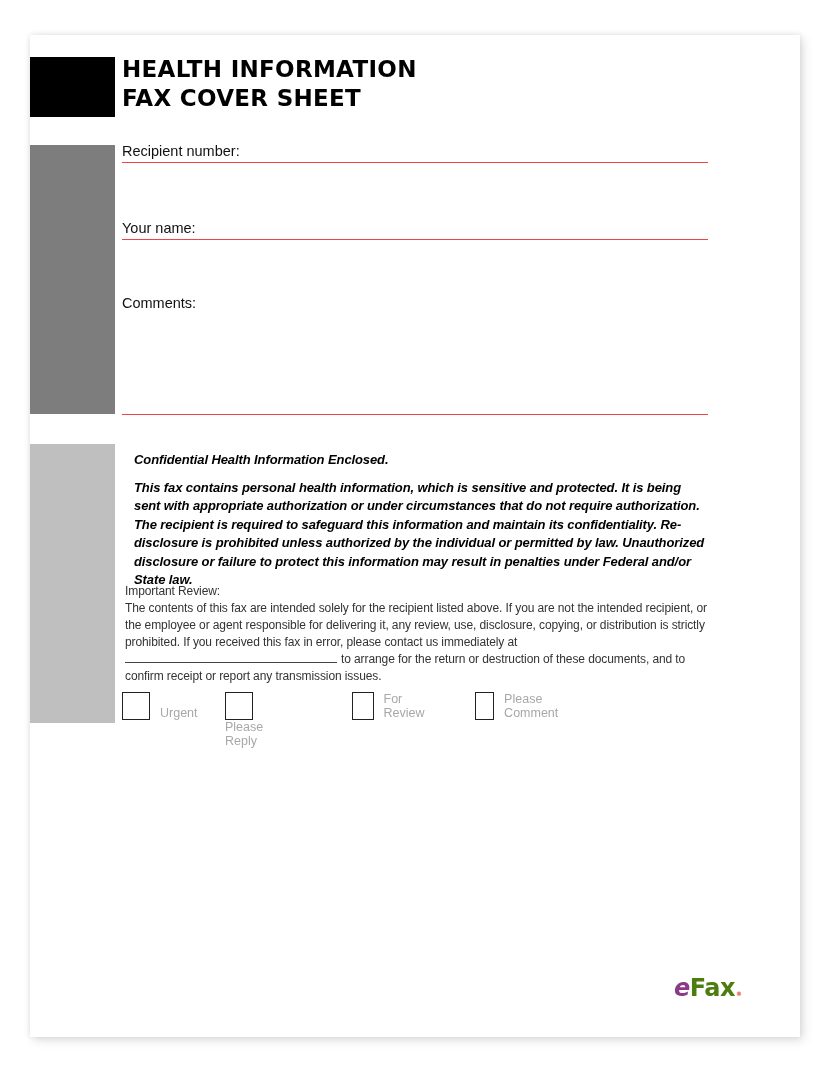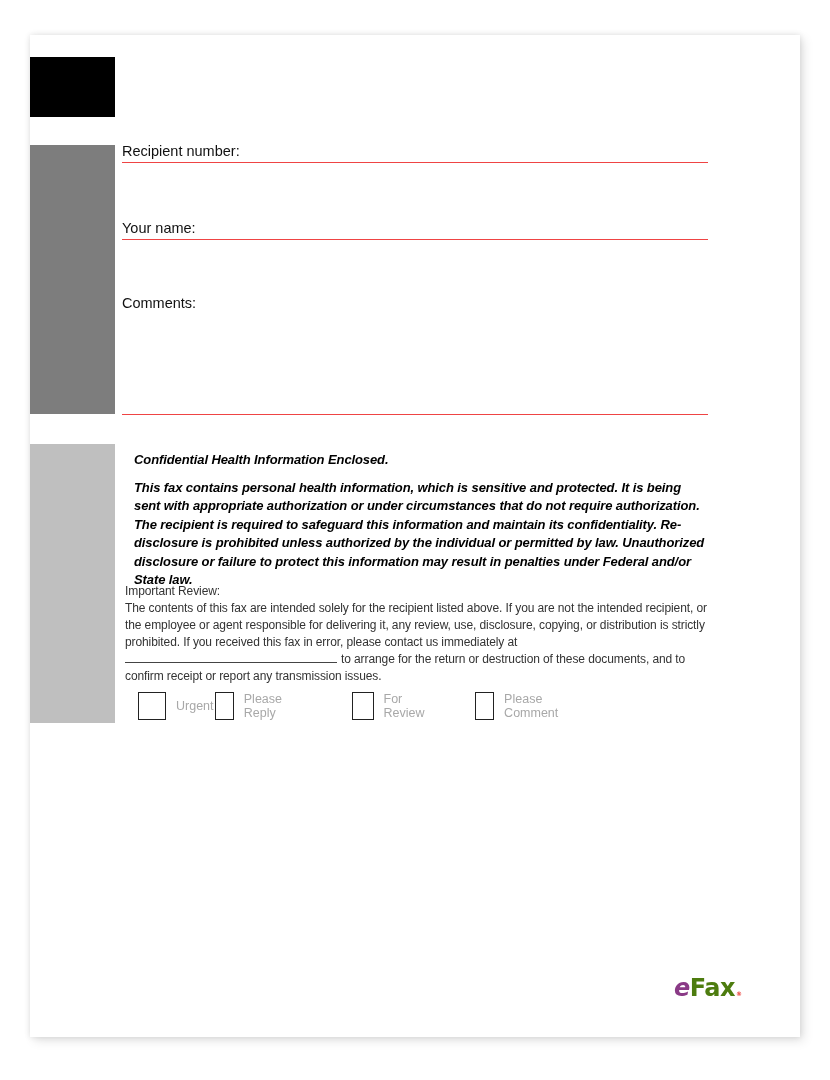--- a/index.html
+++ b/index.html
@@ -64,20 +64,24 @@
 </style>
 </head>
 <body>
 
 <div class="page">
 
   <div class="bar bar-black"></div>
   <div class="bar bar-dark"></div>
   <div class="bar bar-light"></div>
 
+  <h1 class="title">
+    <span>HEALTH INFORMATION</span>
+    <span>FAX COVER SHEET</span>
+  </h1>
 
   <div class="field" style="top:108px; height:19px;">
     <span class="label">Recipient number:</span>
   </div>
   <div class="field" style="top:185px; height:19px;text-align:center;">
     <span class="label">Your name:</span>
   </div>
   <div class="field" style="top:258px; height:121px;">
     <span class="label" style="top:2px; bottom:auto;">Comments:</span>
   </div>
@@ -89,25 +93,25 @@
 
   <div class="notice">
     <p>Important Review:</p>
     <p>
       <span>The contents of this fax are intended solely for the recipient listed above. If you are not the intended recipient, or the employee or agent responsible for delivering it, any review, use, disclosure, copying, or distribution is strictly prohibited. If you received this fax in error, please contact us immediately at</span>
       <span class="blank"></span><span>to arrange for the return or destruction of these documents, and to confirm receipt or report any transmission issues.</span>
     </p>
   </div>
 
   <div class="checks">
-    <div class="check" style="left:16px;">
+    <div class="check" style="left:0;align-items:flex-end;">
       <div class="box"></div>
       <span class="check-label">Urgent</span>
     </div>
-    <div class="check" style="left:93px;">
+    <div class="check" style="left:93px;flex-direction:column;">
       <div class="box"></div>
       <span class="check-label">Please Reply</span>
     </div>
     <div class="check" style="left:230px;">
       <div class="box"></div>
       <span class="check-label">For Review</span>
     </div>
     <div class="check" style="left:353px;">
       <div class="box"></div>
       <span class="check-label">Please Comment</span>

